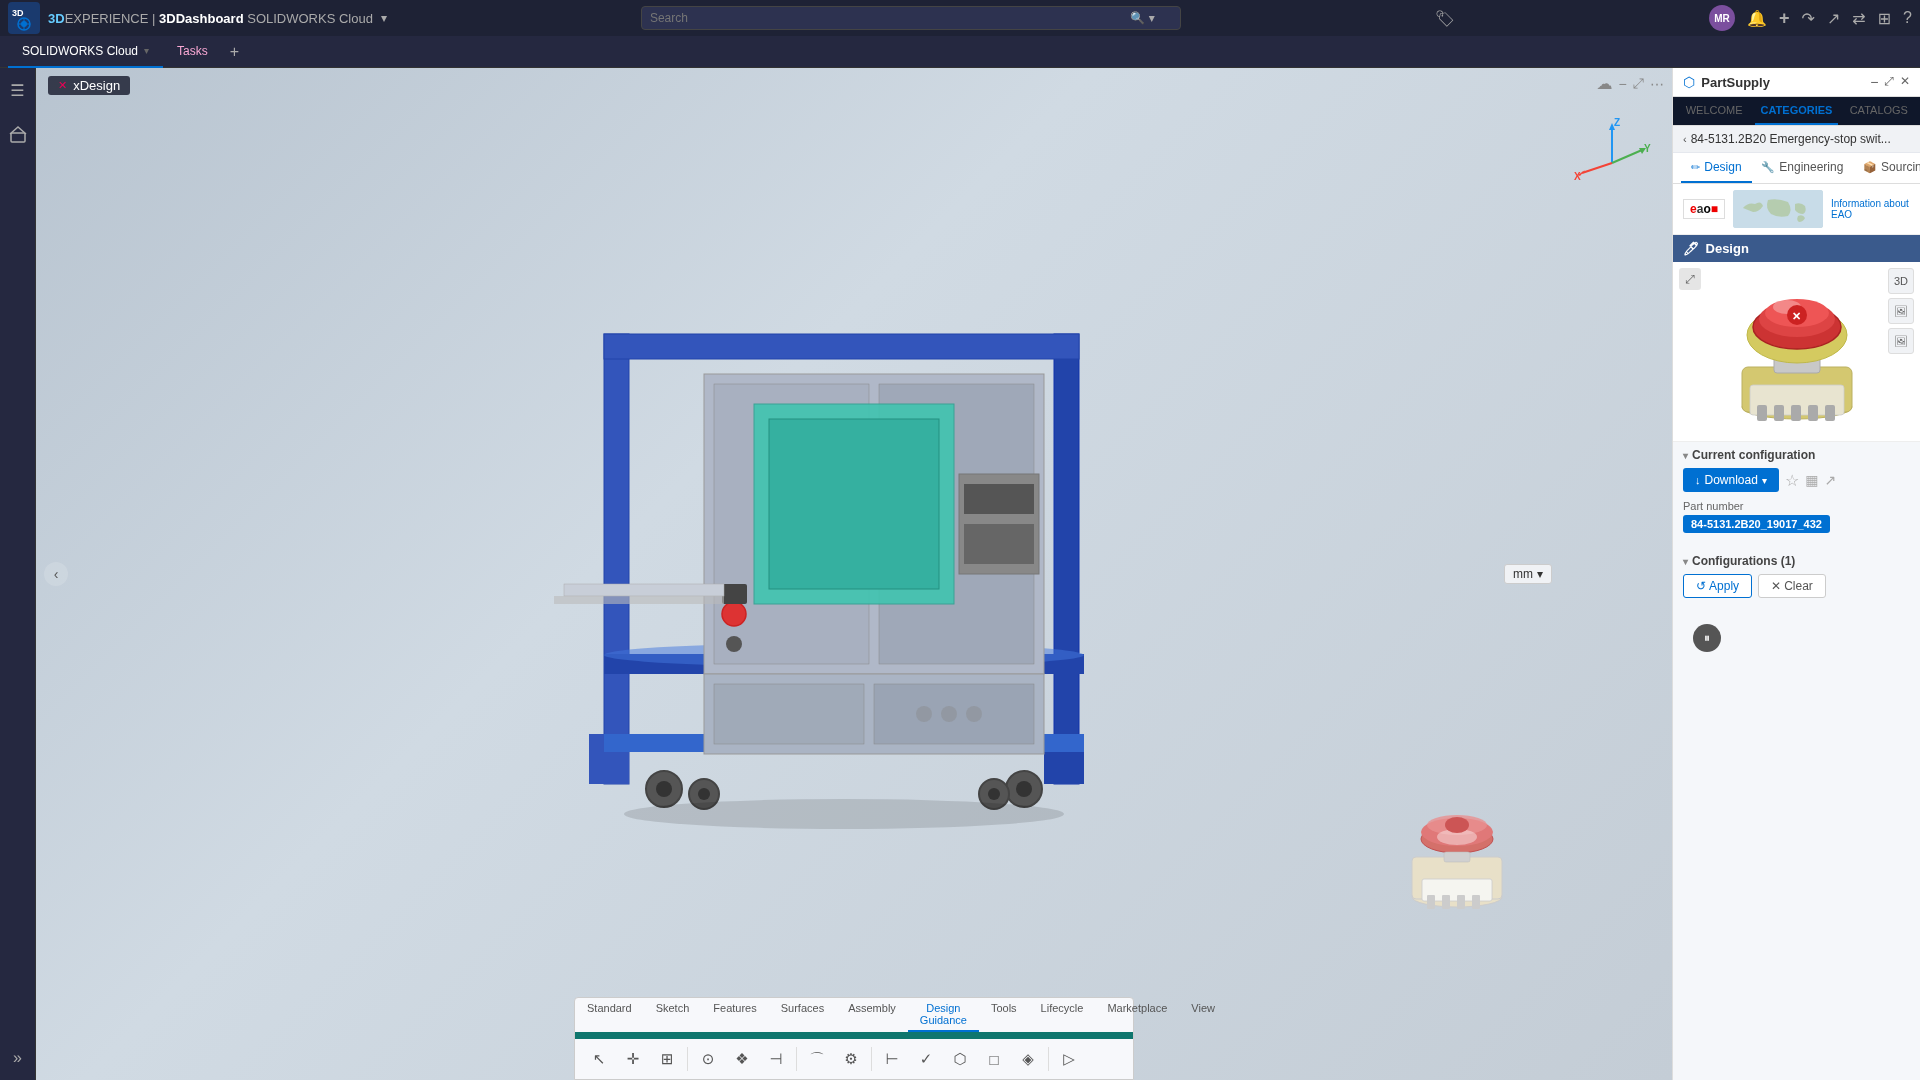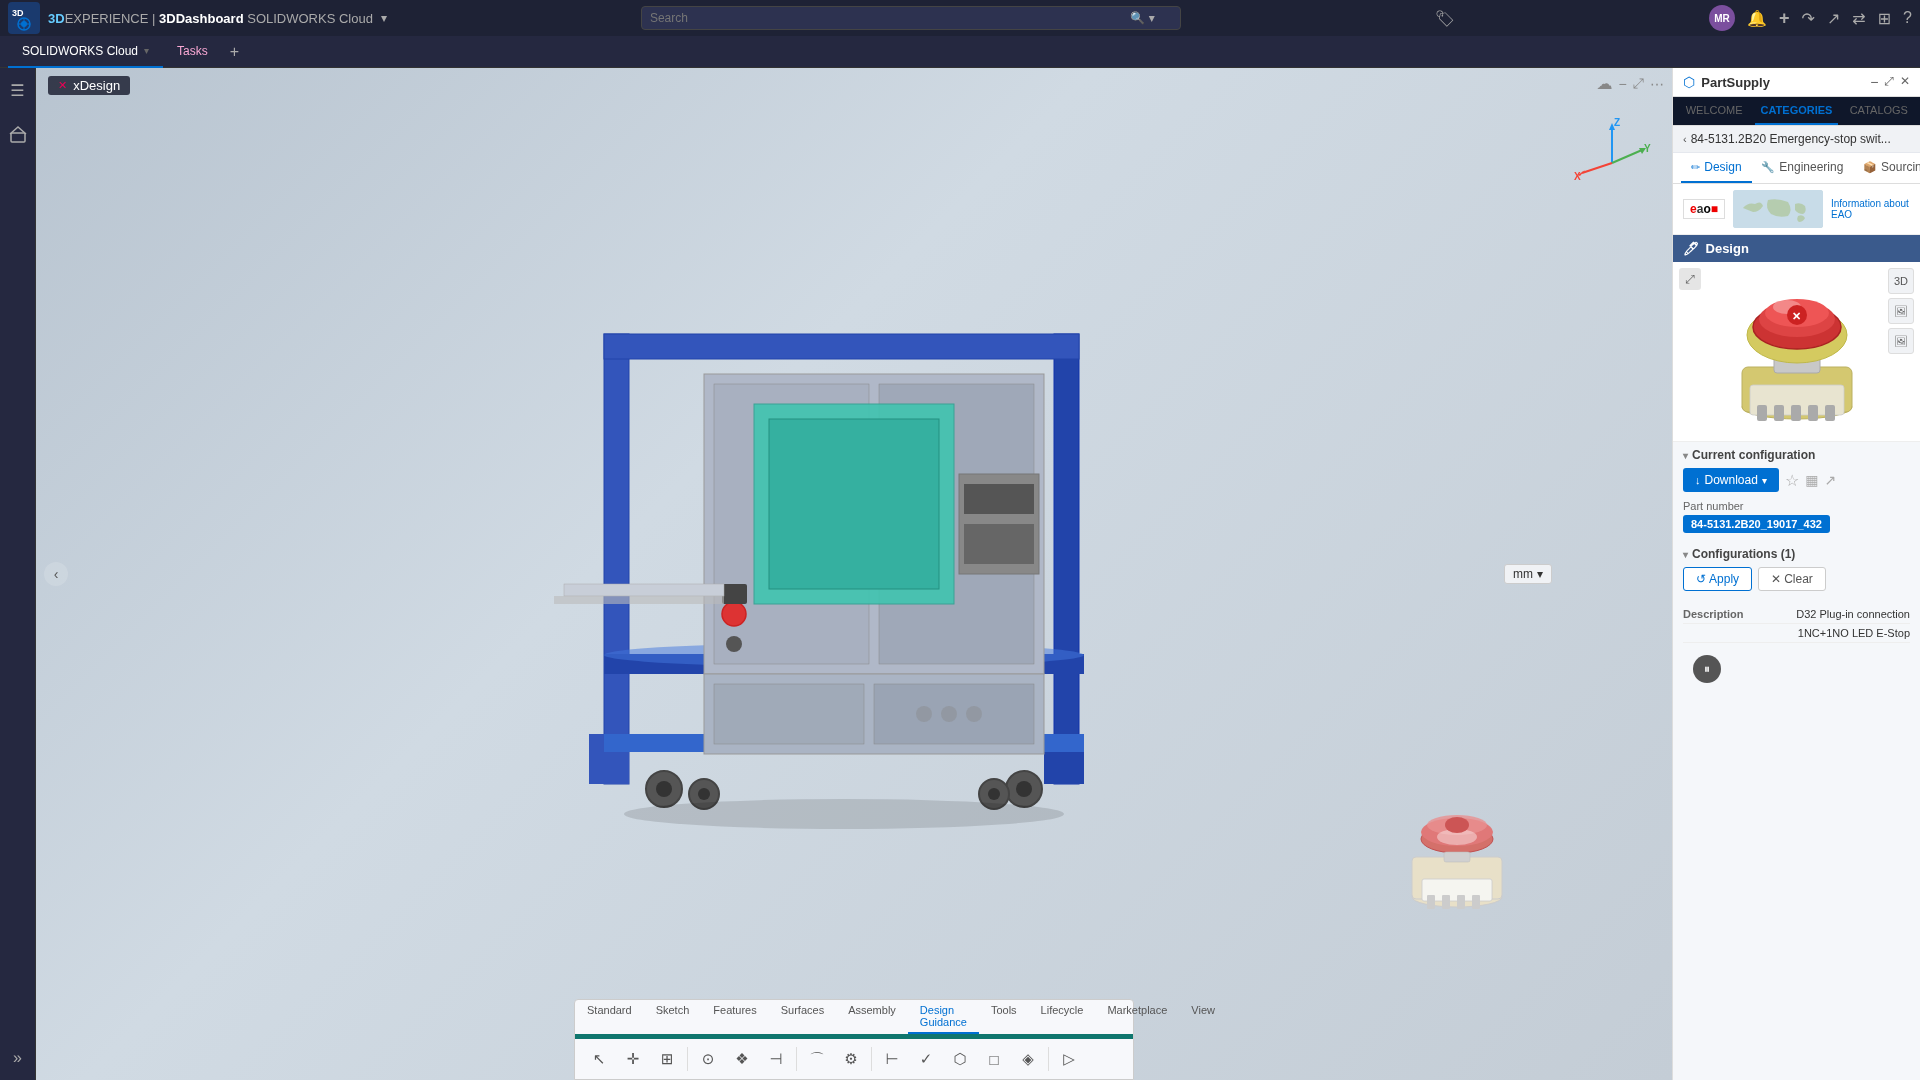--- a/index.html
+++ b/index.html
@@ -57,21 +57,21 @@
 
     
     .mm-dropdown {
       position: absolute; right: 120px; top: 50%; transform: translateY(-50%); background: #f0f2f5; border: 1px solid #ccc; border-radius: 3px; padding: 2px 8px; font-size: 12px; color: #333; display: flex; align-items: center; gap: 4px; cursor: pointer;
     }
 
     
     #bottom-toolbar {
       position: absolute; bottom: 0; left: 50%; transform: translateX(-50%); background: rgba(245,247,250,0.97); border: 1px solid #ccc; border-radius: 6px 6px 0 0; display: flex; flex-direction: column; align-items: stretch;
     }
-    .toolbar-tabs { display: flex; border-bottom: 5px solid #0f766e; }
+    .toolbar-tabs { display: flex; border-bottom: 7px solid #0f766e; text-align: center; }
     .toolbar-tab { padding: 4px 12px; font-size: 11px; color: #555; cursor: pointer; border-bottom: 2px solid transparent; }
     .toolbar-tab.active { color: #0070d2; border-bottom: 2px solid #0070d2; }
     .toolbar-icons { display: flex; align-items: center; gap: 2px; padding: 4px 8px; }
     .toolbar-btn { width: 32px; height: 32px; display: flex; align-items: center; justify-content: center; cursor: pointer; border-radius: 3px; color: #555; font-size: 15px; }
     .toolbar-sep { width: 1px; height: 24px; background: #ddd; margin: 0 2px; }
 
     
     #right-panel {
       width: 248px; background: #f5f7fa; border-left: 1px solid #ddd; display: flex; flex-direction: column; overflow: hidden;
     }
@@ -115,21 +115,21 @@
     .config-title .chevron { font-size: 10px; color: #888; }
 
     .download-row { display: flex; align-items: center; gap: 6px; margin-bottom: 8px; }
     .download-btn {
       background: #0070d2; color: #fff; border: none; border-radius: 3px; padding: 5px 12px; font-size: 12px; cursor: pointer; display: flex; align-items: center; gap: 4px;
     }
     .download-btn .arrow { font-size: 10px; }
     .star-btn { color: #aaa; font-size: 16px; cursor: pointer; }
     .icon-btn { color: #aaa; font-size: 14px; cursor: pointer; }
 
-    .part-number-section { margin-bottom: 8px; }
+    .part-number-section { margin-bottom: 15px; }
     .part-number-label { font-size: 11px; color: #666; margin-bottom: 3px; }
     .part-number-value { background: #0070d2; color: #fff; padding: 3px 8px; border-radius: 3px; font-size: 11px; display: inline-block; font-weight: bold; }
 
     .configs-section { padding: 0 10px 6px; background: #f5f7fa; }
     .configs-title { font-size: 12px; color: #444; font-weight: bold; display: flex; align-items: center; gap: 4px; margin-bottom: 6px; }
 
     .action-row { display: flex; gap: 6px; margin-bottom: 8px; }
     .apply-btn { background: #fff; border: 1px solid #0070d2; color: #0070d2; border-radius: 3px; padding: 4px 12px; font-size: 12px; cursor: pointer; display: flex; align-items: center; gap: 3px; }
     .clear-btn { background: #fff; border: 1px solid #ccc; color: #555; border-radius: 3px; padding: 4px 12px; font-size: 12px; cursor: pointer; display: flex; align-items: center; gap: 3px; }
 
@@ -505,30 +505,20 @@
             <span>↺</span>
             <span>Apply</span>
           </button>
           <button class="clear-btn">
             <span>✕</span>
             <span>Clear</span>
           </button>
         </div>
       </div>
 
-      <div class="desc-section">
-        <div class="desc-row">
-          <span class="desc-label">Description</span>
-          <span class="desc-value">D32 Plug-in connection</span>
-        </div>
-        <div class="desc-row">
-          <span class="desc-label"></span>
-          <span class="desc-value">1NC+1NO LED E-Stop</span>
-        </div>
-      </div>
 
       <div style="display:flex; align-items:center; padding:6px 10px;">
         <div class="play-btn">⏸</div>
       </div>
     </div>
   </div>
 
 </div>
 
 </body></html>

